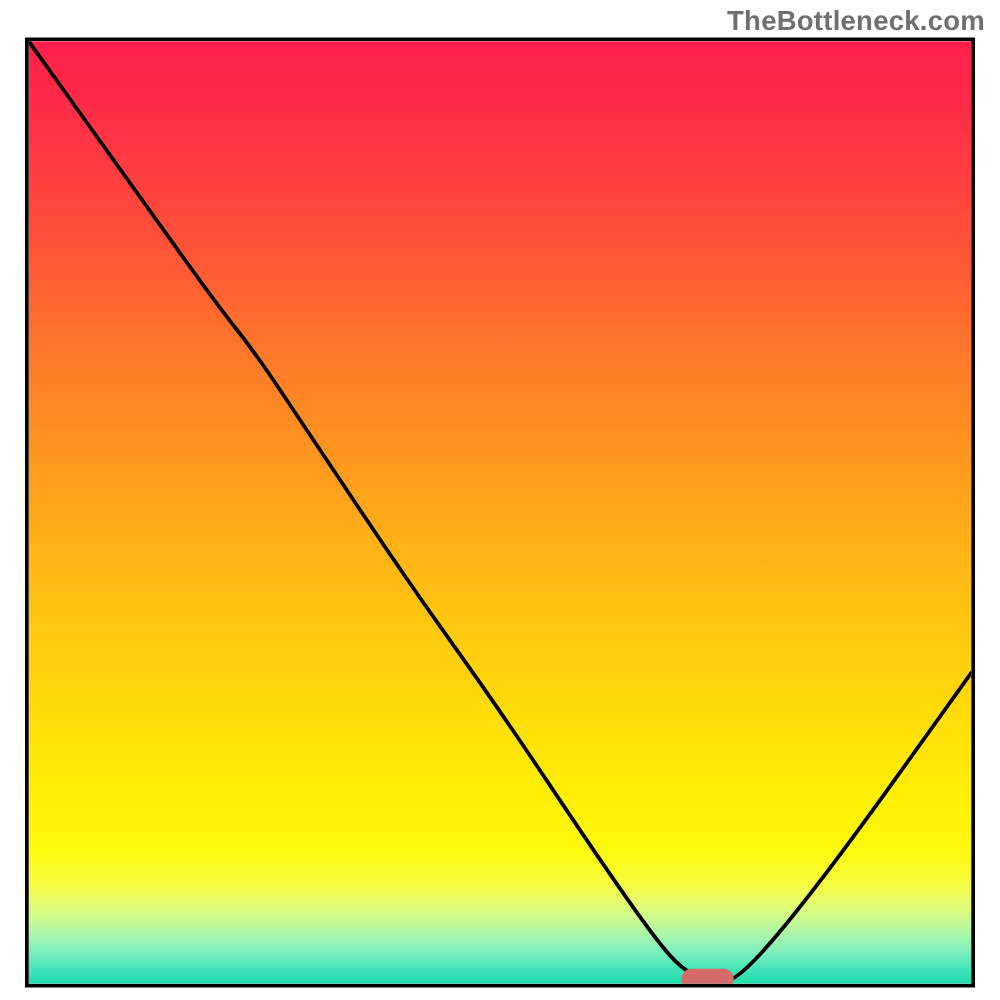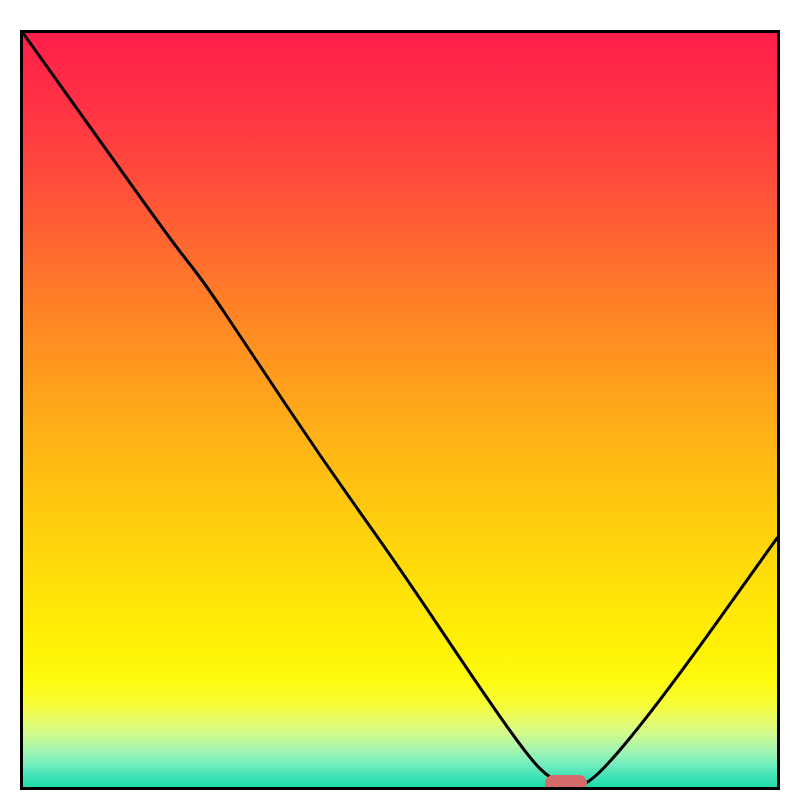--- a/index.html
+++ b/index.html
@@ -82,20 +82,21 @@
     stroke: #000000;
     stroke-width: 3;
     stroke-linejoin: round;
     stroke-linecap: round;
   }
 </style>
 </head>
 <body>
 
 <div class="wrap">
+  <div class="watermark">TheBottleneck.com</div>
 
   <div class="frame">
     <div class="gradient"></div>
 
     <svg class="curve" viewBox="0 0 754 754" preserveAspectRatio="none">
       <path id="curve-path" d="M 0 0 Q 0 0 37.7 52.78000000000001 Q 75.4 105.56000000000002 113.10000000000001 158.34000000000003 Q 150.8 211.12000000000003 165.88 229.97 Q 180.95999999999998 248.81999999999996 203.57999999999998 282.75 Q 226.2 316.68 263.9 373.23 Q 301.6 429.78000000000003 339.3 482.55999999999995 Q 377 535.3399999999999 414.7 591.8899999999999 Q 452.4 648.4399999999999 478.78999999999996 686.1399999999999 Q 505.18 723.8399999999999 516.49 735.15 Q 527.8 746.46 539.1099999999999 750.23 Q 550.42 754 561.73 750.23 Q 573.04 746.46 606.97 704.99 Q 640.9 663.52 697.45 584.3499999999999 T 754 505.17999999999995"></path>
     </svg>
 
     <div id="marker" class="marker" style="left: 521.88px; top: 742.23px; background: rgb(212, 106, 106);"></div>
   </div>

